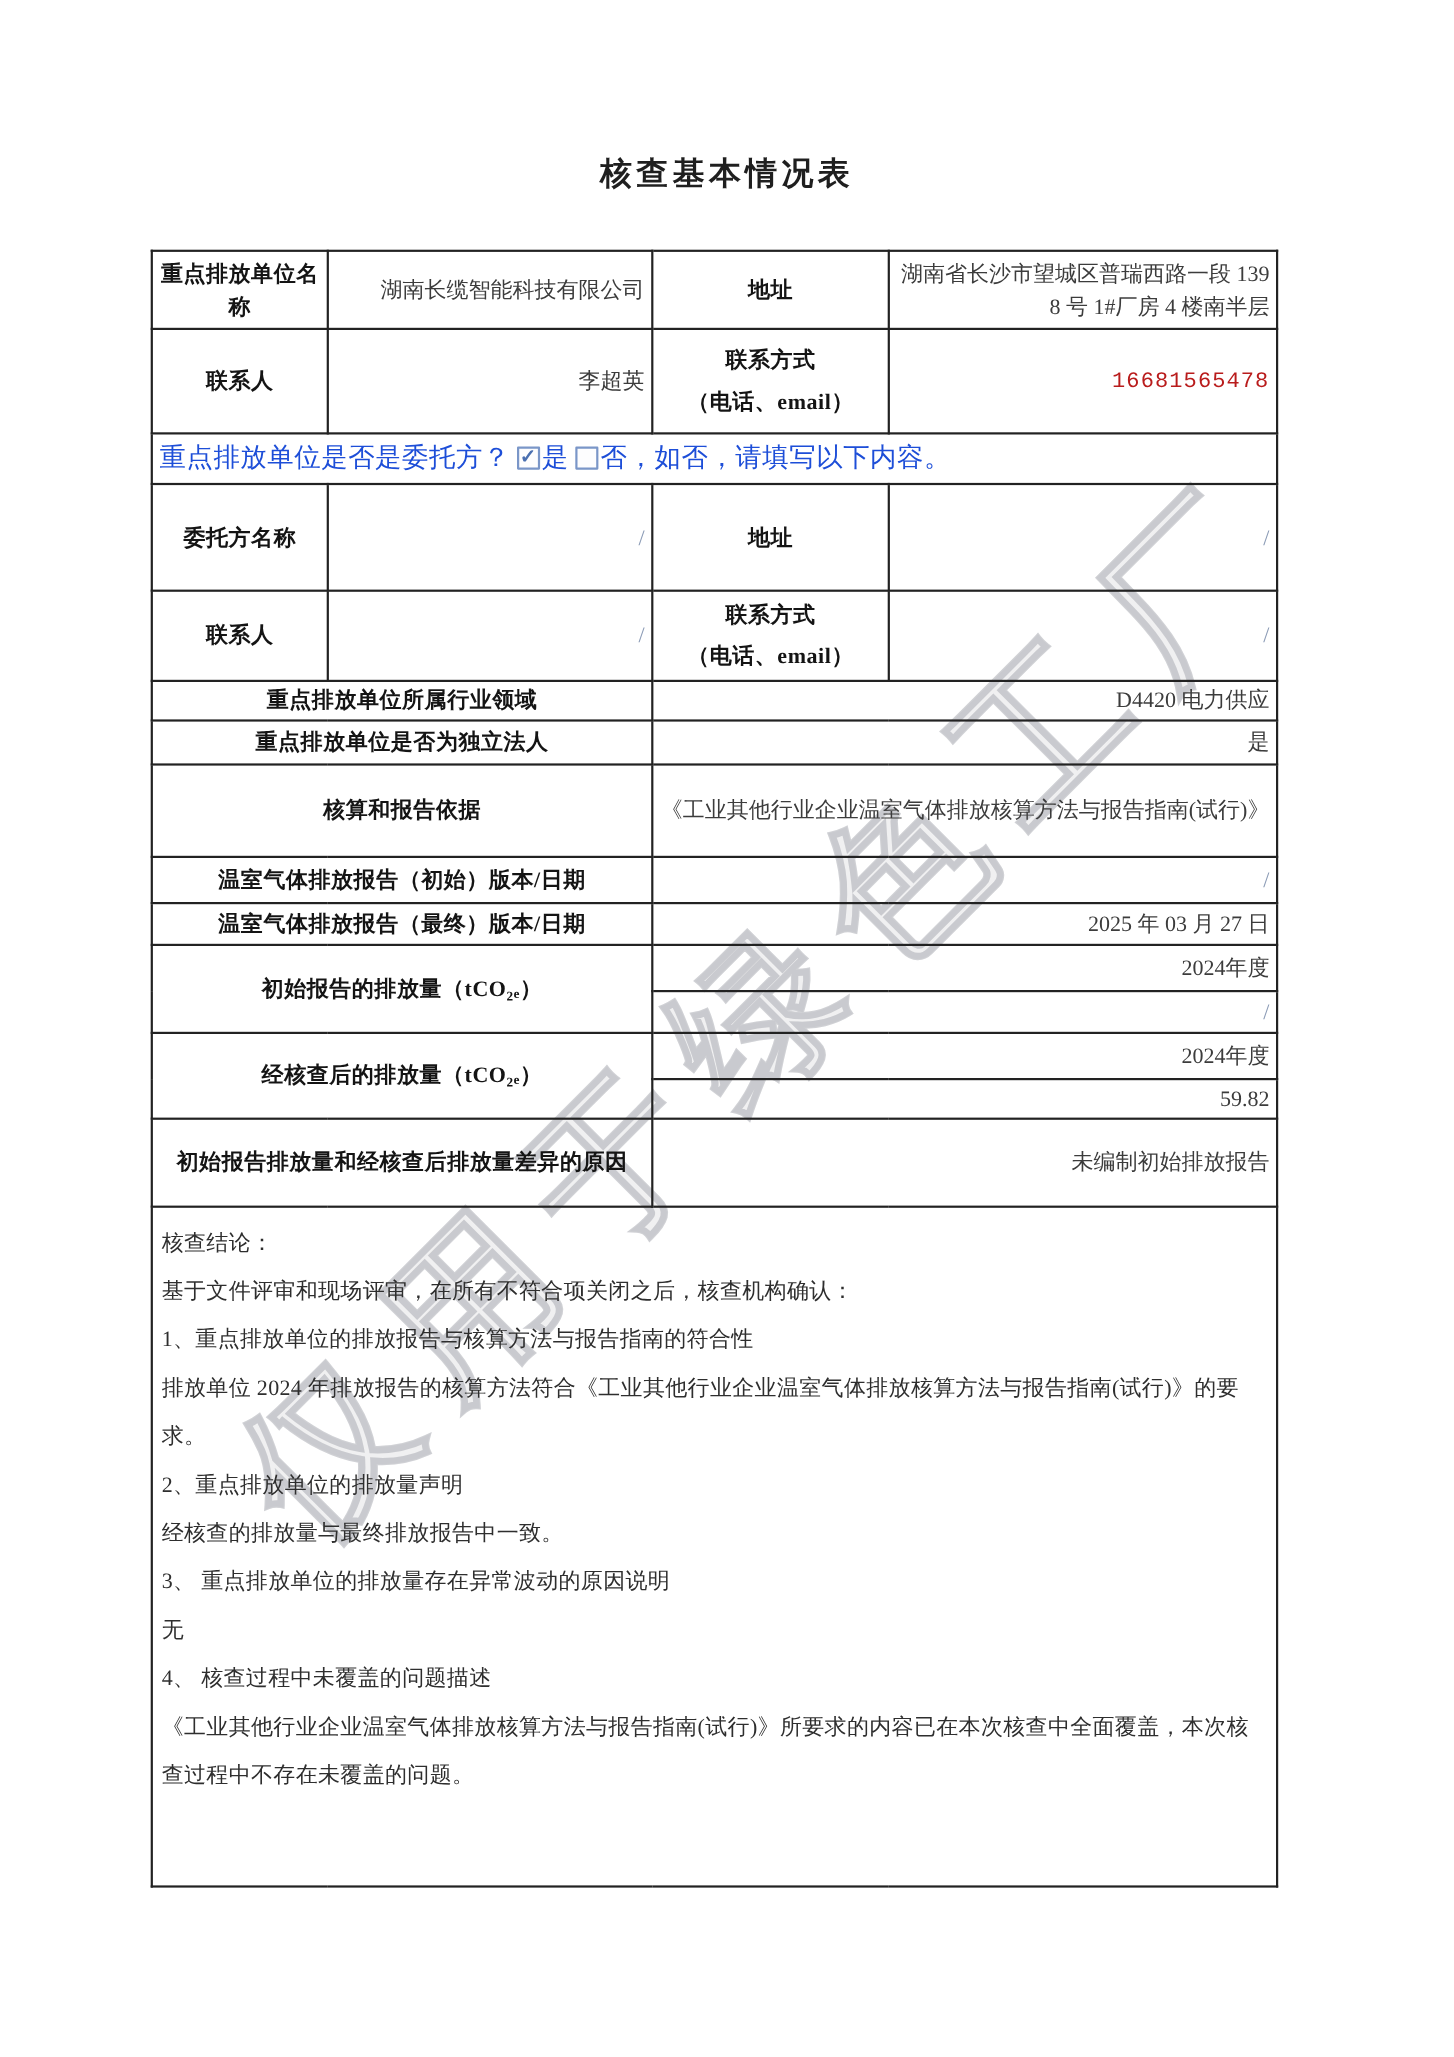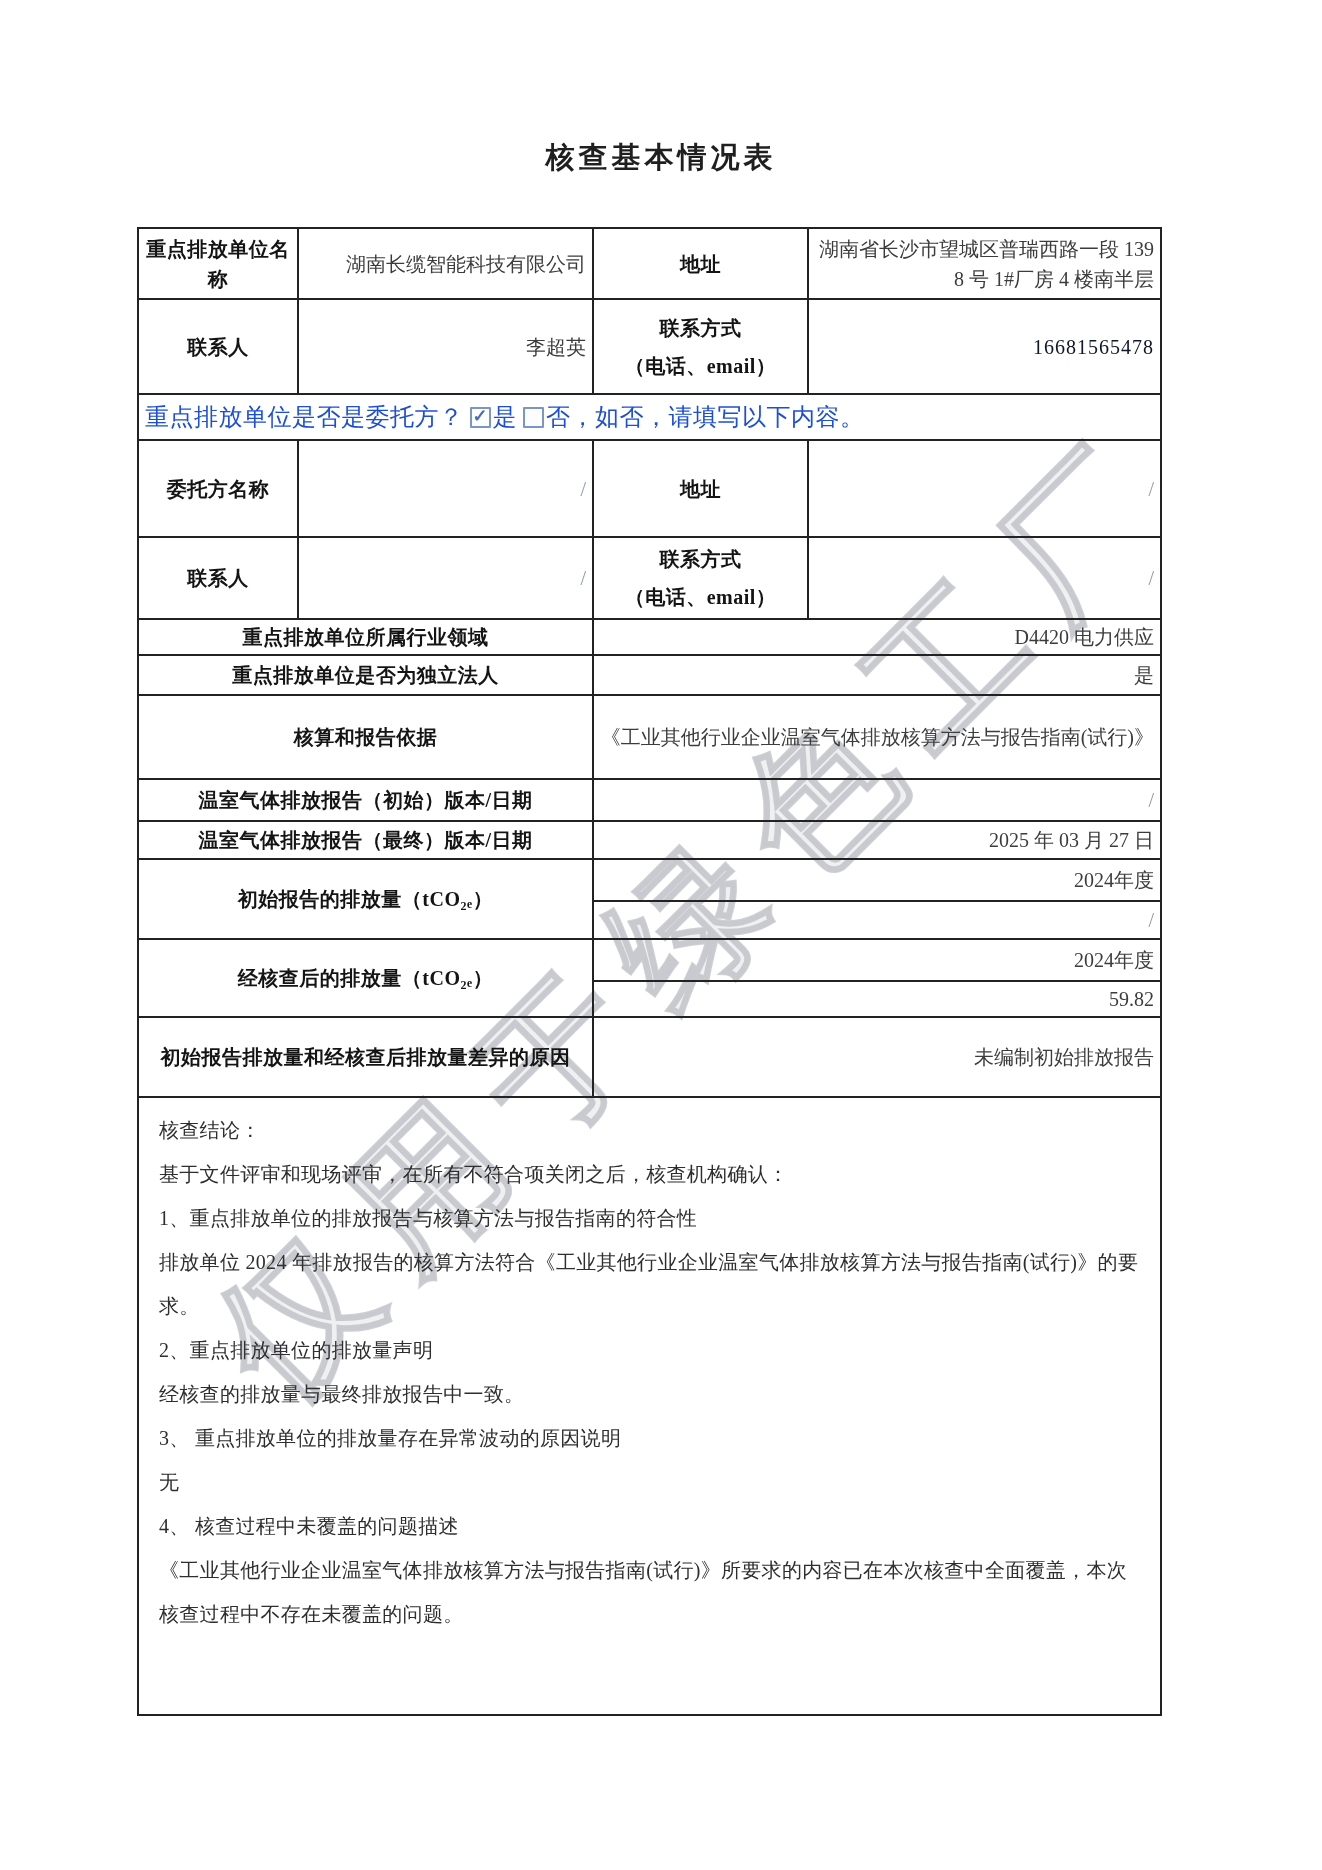--- a/index.html
+++ b/index.html
@@ -47,40 +47,40 @@
     font-weight:bold;
     text-align:center;
     color:#141414;
     letter-spacing:0.5px;
   }
   td.val{
     text-align:right;
     color:#3c3c3c;
   }
   td.slash{color:#8a9ab5;}
-  .phone{color:#0f172a;letter-spacing:1px;}
+  .phone{color:#b91c1c;letter-spacing:1px;font-family:Liberation Mono, monospace;}
   td.cbrow{
     font-size:24px;color:#1d4ed8;letter-spacing:0.5px;
     padding:4px 6px;
   }
   .cb{
     display:inline-block;width:17px;height:17px;
     border:2px solid #7a96c8;border-radius:1px;
     vertical-align:-3px;margin:0 2px 0 6px;
     position:relative;background:#fdfdfe;
   }
   .cb:first-of-type{margin-left:2px;}
   .cb.checked::after{
     content:"✓";
     position:absolute;left:1px;top:-6px;
     font-size:18px;font-weight:bold;color:#4a6fb0;
   }
   td.conclusion{
     vertical-align:top;
-    padding:10px 14px 10px 20px;
+    padding:10px 14px 10px 8px;
     font-size:20px;
     color:#2e2e2e;
   }
   .cline{line-height:44px;letter-spacing:0.3px;}
   .label2line{line-height:1.9;}
 </style>
 </head>
 <body>
 
 <div class="page">

